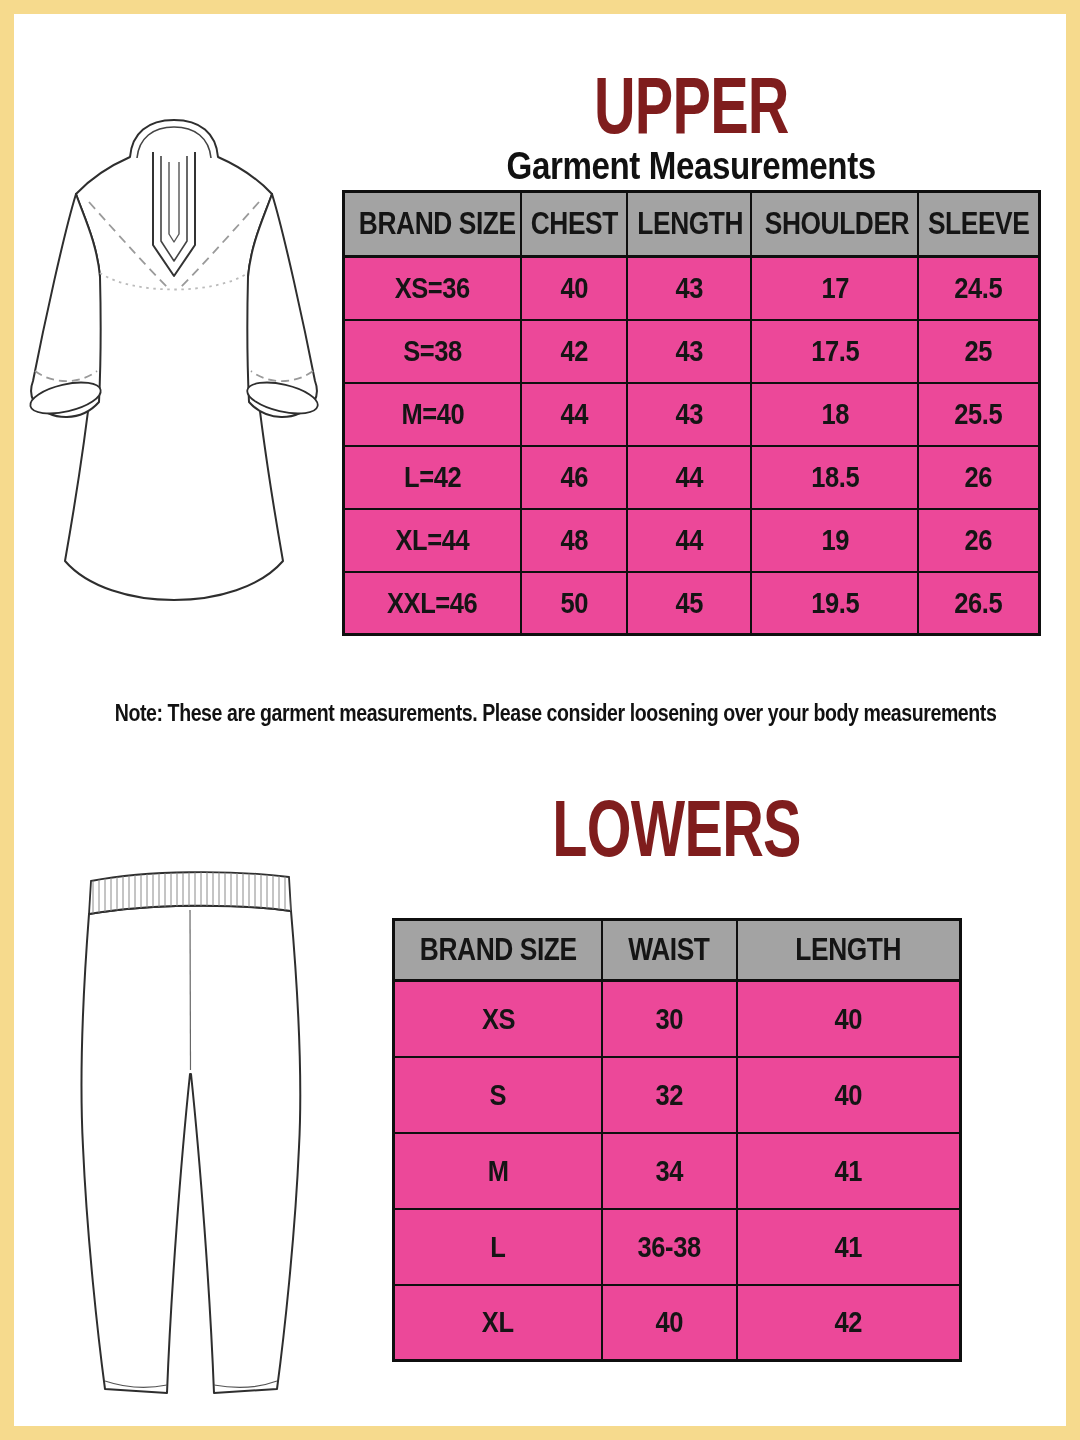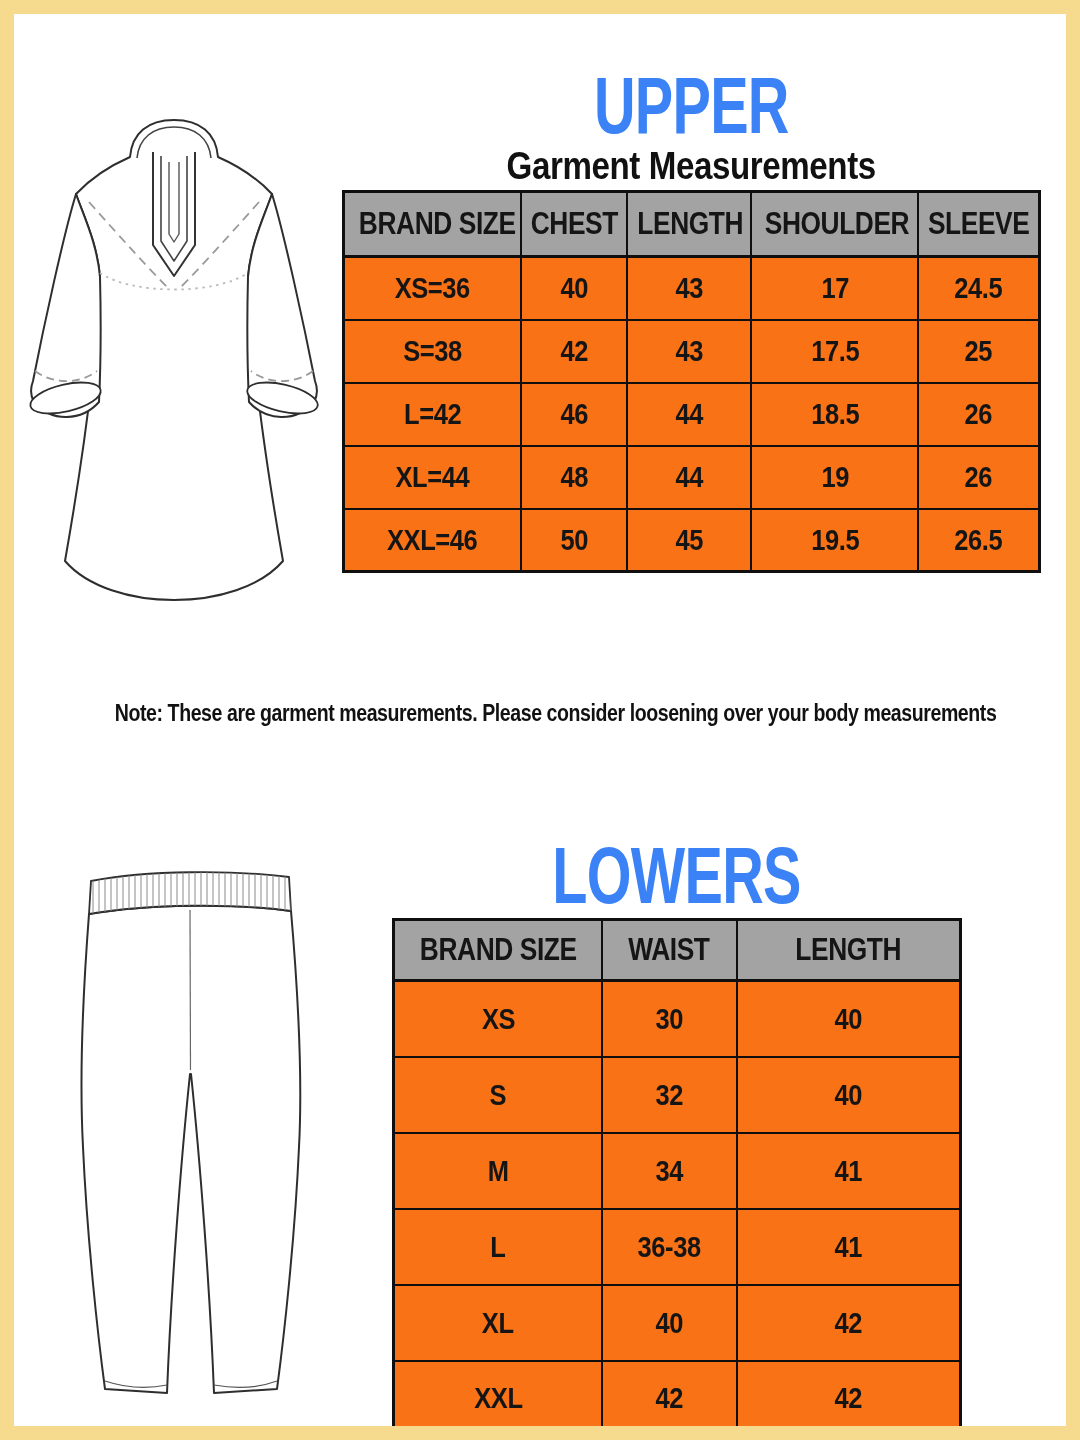--- a/index.html
+++ b/index.html
@@ -10,49 +10,49 @@
   .frame {
     position:absolute; inset:0; border:14px solid #f6da8d;
     pointer-events:none; z-index:50;
   }
   .abs { position:absolute; }
   
   .cnd  { display:inline-block; transform:scaleX(0.85); transform-origin:center;
           white-space:nowrap; letter-spacing:-0.5px; }
   .cnd-xl { display:inline-block; transform:scaleX(0.72); transform-origin:center;
           white-space:nowrap; letter-spacing:-1px; }
-  .title    { text-align:center; font-weight:bold; color:#3b82f6; font-size:80px; line-height:1; }
+  .title    { text-align:center; font-weight:bold; color:#7f1d1d; font-size:80px; line-height:1; }
   .subtitle { text-align:center; font-weight:bold; color:#111; font-size:39px; line-height:1; }
   .note     { text-align:center; font-weight:bold; color:#111; font-size:23px; line-height:31px; }
 
   table.chart {
     position:absolute; border-collapse:collapse; table-layout:fixed;
     border:3px solid #0f0f0f;
   }
   table.chart th, table.chart td {
     border:2px solid #0f0f0f; text-align:center; vertical-align:middle;
     padding:0; font-weight:bold; color:#151515;
   }
   table.chart th { background:#a3a3a3; border-bottom-width:3px; }
-  table.chart td { background:#f97316; }
+  table.chart td { background:#ec4899; }
   table.chart th .cnd { font-size:31px; }
   table.chart td .cnd { font-size:30px; }
 
   .t-upper { left:342px; top:190px; width:699px; }
   .t-upper thead tr { height:65px; }
   .t-upper tbody tr { height:63px; }
 
   .t-lower { left:392px; top:918px; width:570px; }
   .t-lower thead tr { height:61px; }
   .t-lower tbody tr { height:76px; }
 
   .upper-title    { left:342px; top:66px;  width:699px; }
   .upper-subtitle { left:342px; top:146px; width:699px; }
   .note-block     { left:16px;     top:698px; width:1080px; }
-  .lower-title    { left:392px; top:836px; width:570px; }
+  .lower-title    { left:392px; top:789px; width:570px; }
 
   .kurta-art { left:18px; top:105px; }
   .pants-art { left:48px; top:862px; }
   svg { display:block; }
 </style>
 </head>
 <body>
 
 <div class="page">
 
@@ -113,20 +113,27 @@
         <td><span class="cnd">24.5</span></td>
       </tr>
       <tr>
         <td><span class="cnd">S=38</span></td>
         <td><span class="cnd">42</span></td>
         <td><span class="cnd">43</span></td>
         <td><span class="cnd">17.5</span></td>
         <td><span class="cnd">25</span></td>
       </tr>
       <tr>
+        <td><span class="cnd">M=40</span></td>
+        <td><span class="cnd">44</span></td>
+        <td><span class="cnd">43</span></td>
+        <td><span class="cnd">18</span></td>
+        <td><span class="cnd">25.5</span></td>
+      </tr>
+      <tr>
         <td><span class="cnd">L=42</span></td>
         <td><span class="cnd">46</span></td>
         <td><span class="cnd">44</span></td>
         <td><span class="cnd">18.5</span></td>
         <td><span class="cnd">26</span></td>
       </tr>
       <tr>
         <td><span class="cnd">XL=44</span></td>
         <td><span class="cnd">48</span></td>
         <td><span class="cnd">44</span></td>
@@ -204,22 +211,17 @@
       <tr>
         <td><span class="cnd">L</span></td>
         <td><span class="cnd">36-38</span></td>
         <td><span class="cnd">41</span></td>
       </tr>
       <tr>
         <td><span class="cnd">XL</span></td>
         <td><span class="cnd">40</span></td>
         <td><span class="cnd">42</span></td>
       </tr>
-      <tr>
-        <td><span class="cnd">XXL</span></td>
-        <td><span class="cnd">42</span></td>
-        <td><span class="cnd">42</span></td>
-      </tr>
     </tbody>
   </table>
 
   <div class="frame"></div>
 </div>
 
 </body></html>

